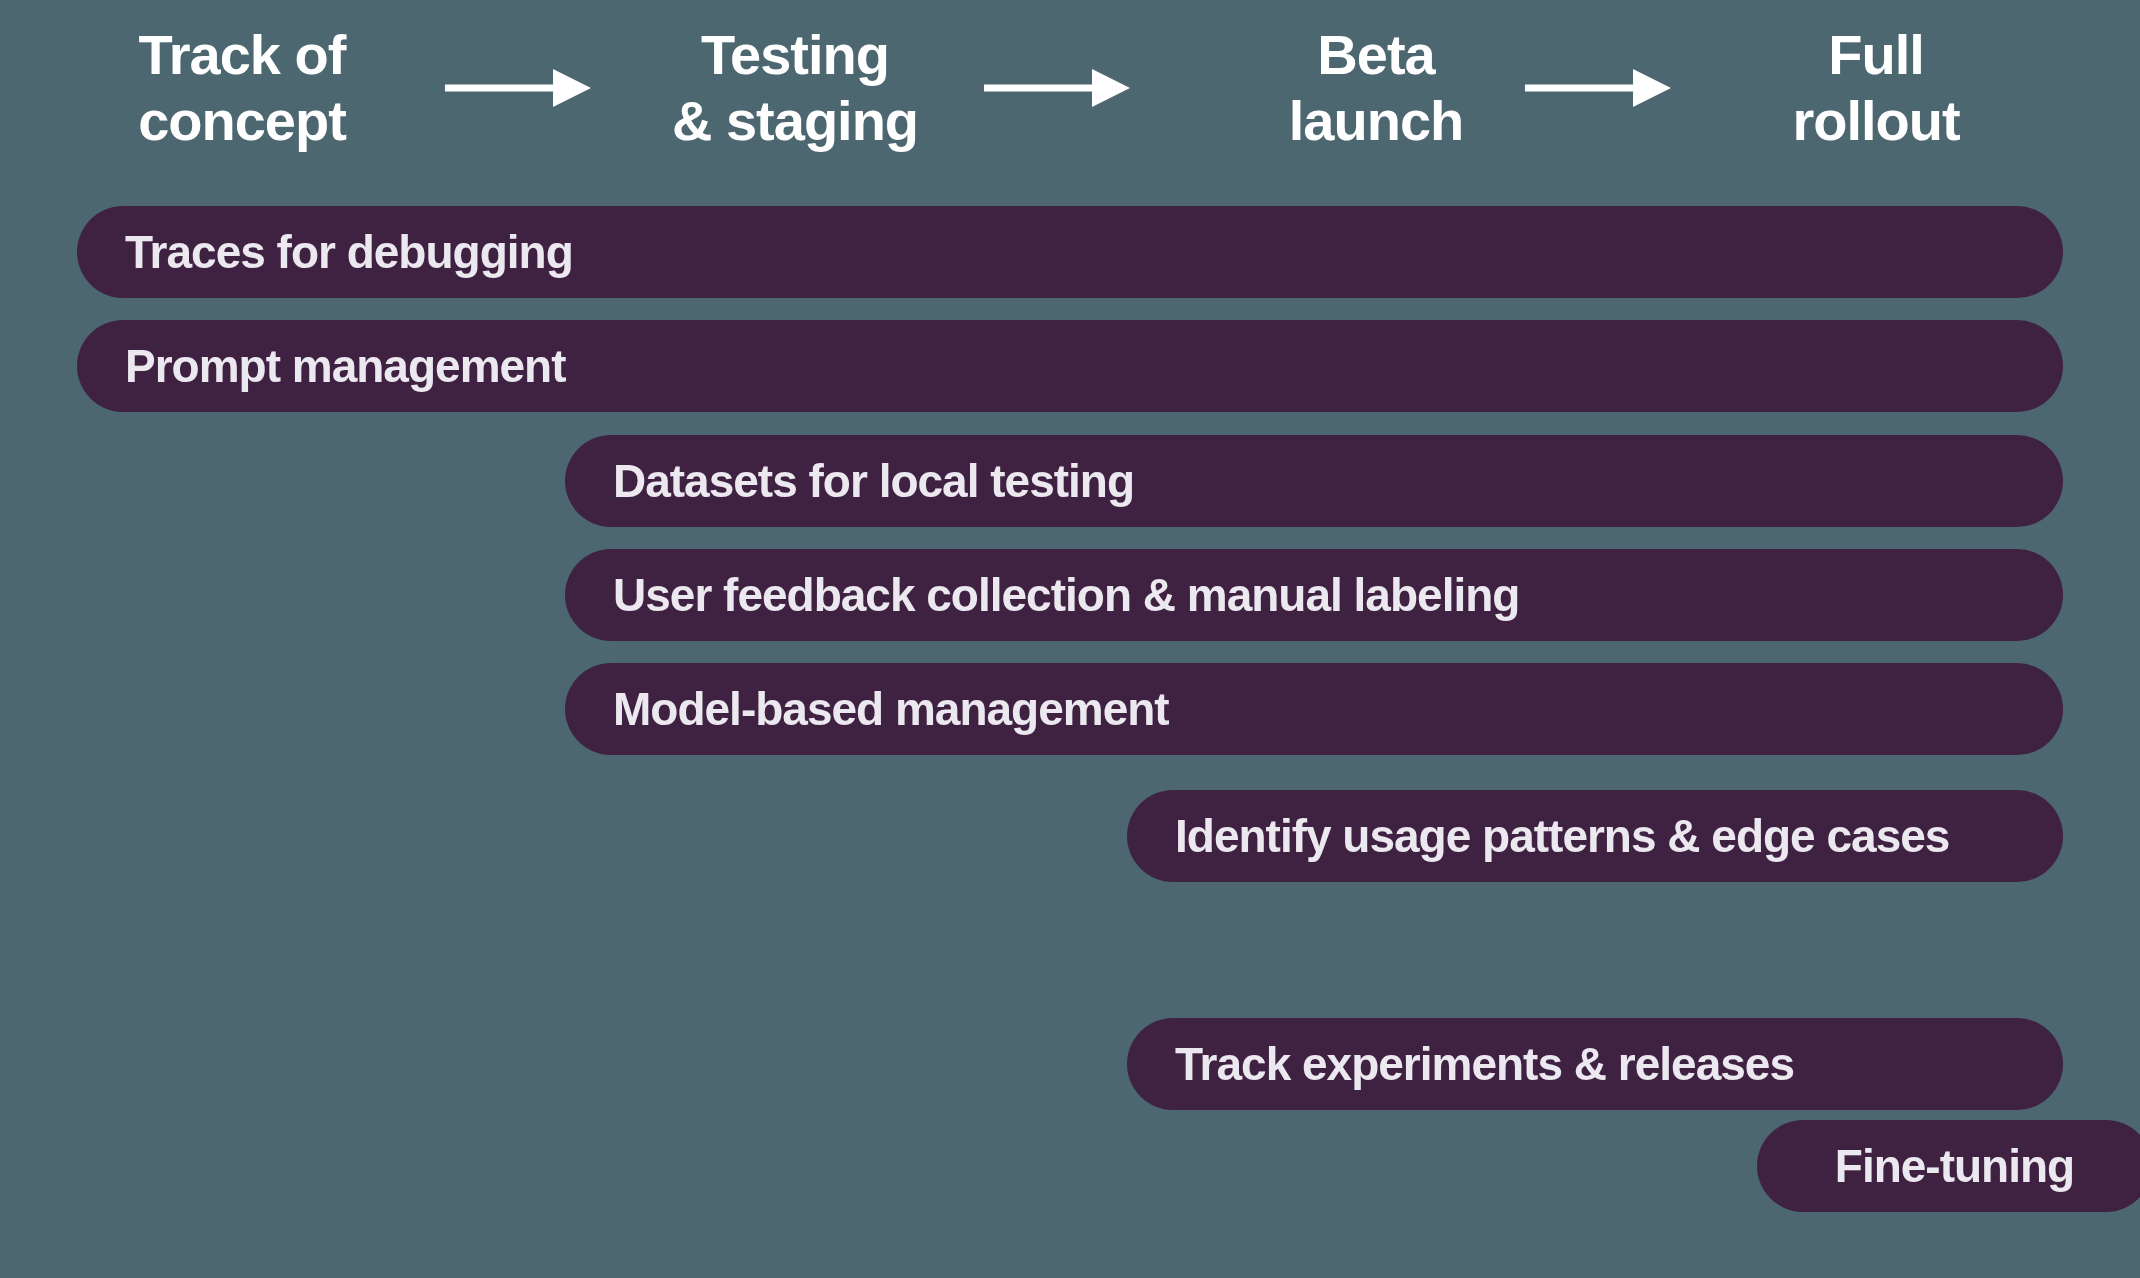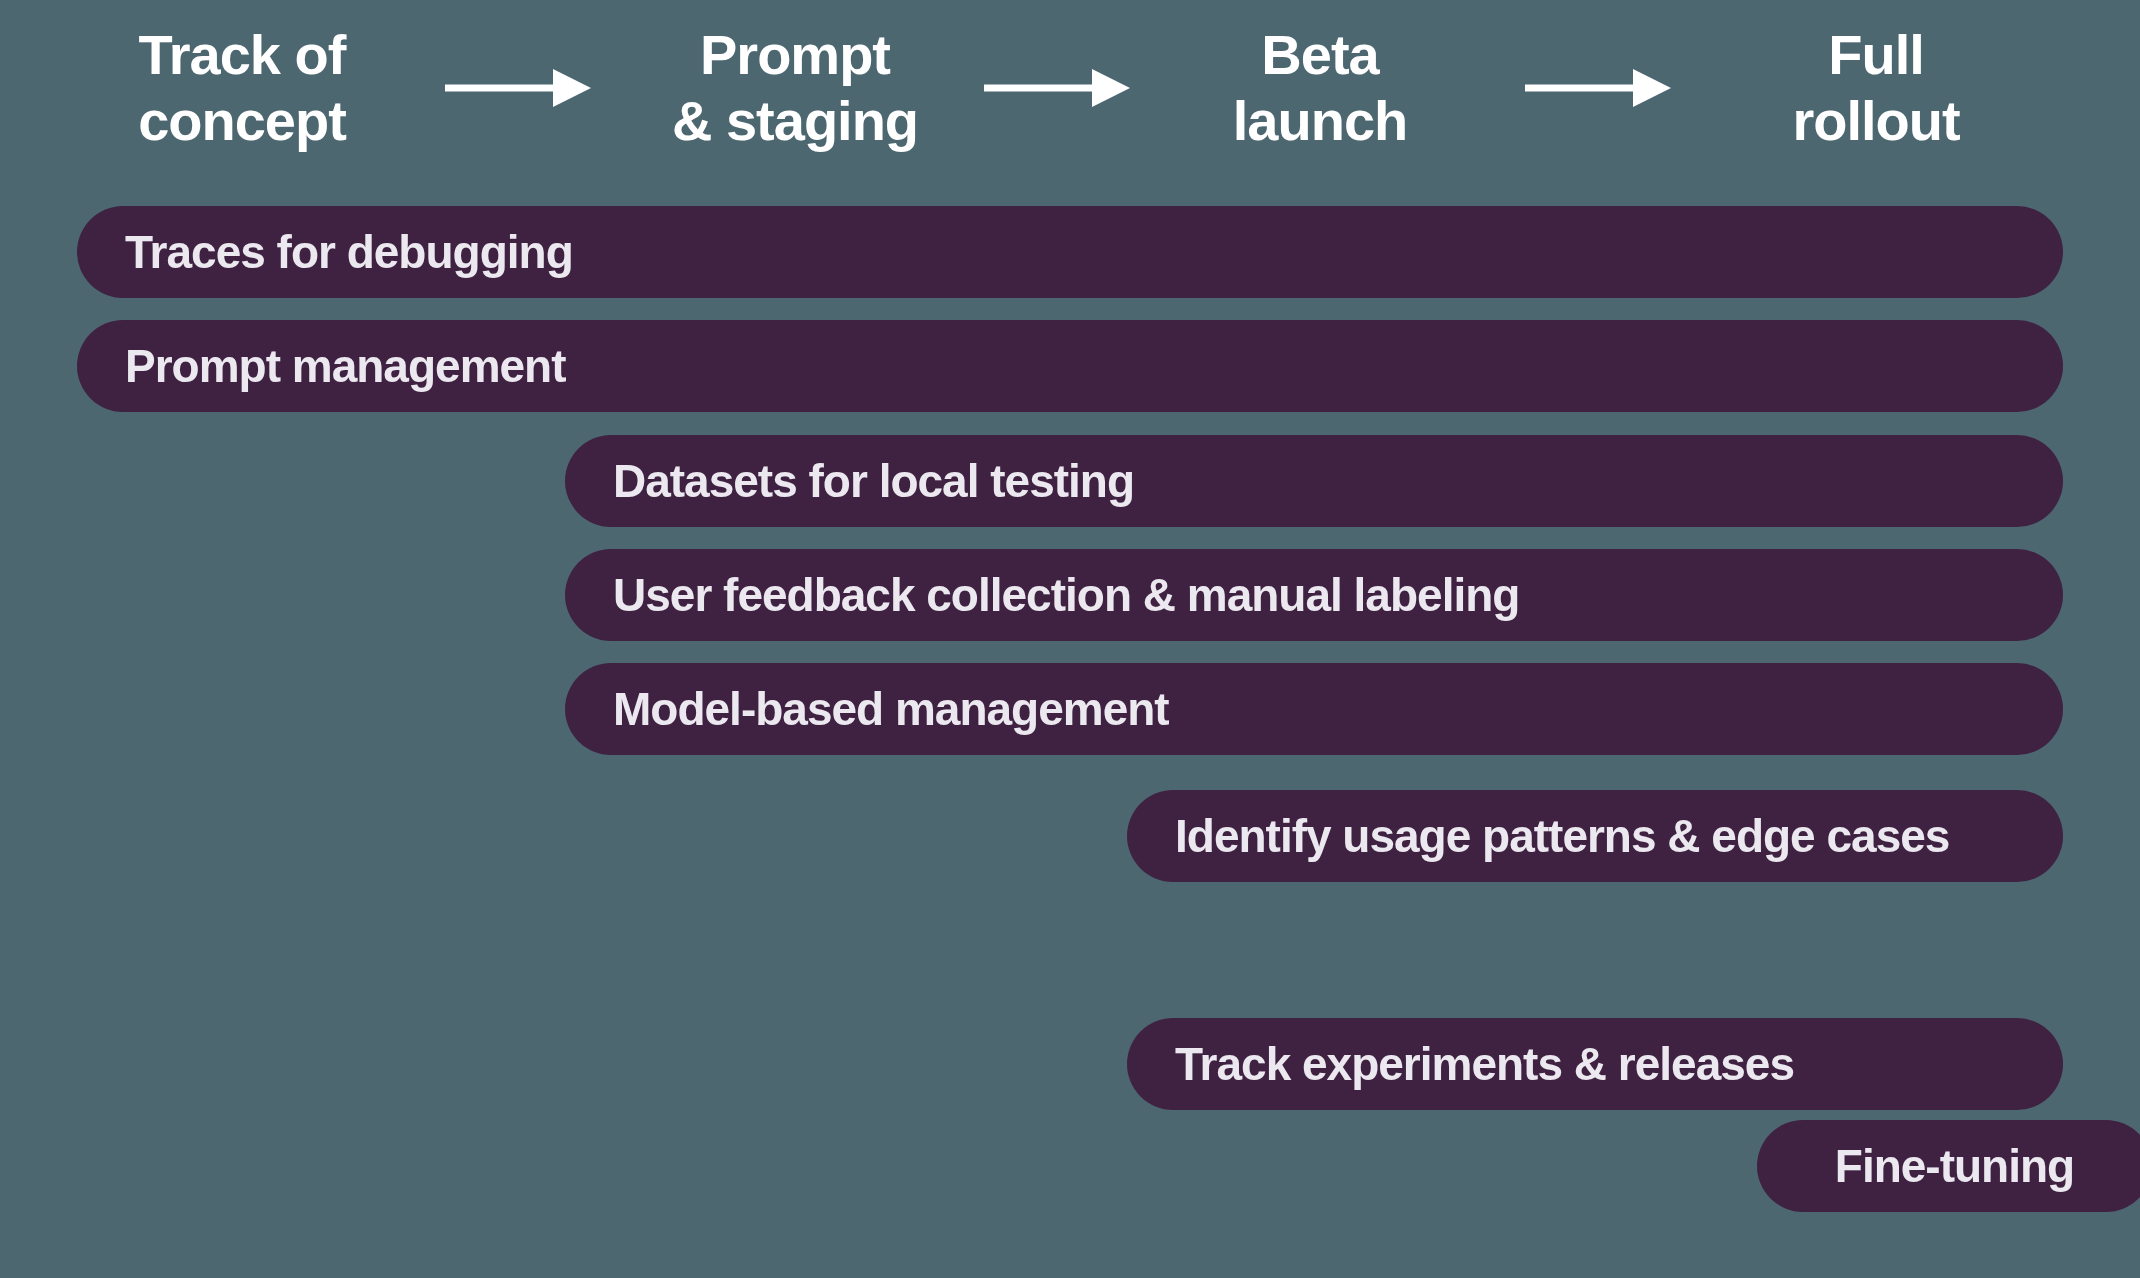--- a/index.html
+++ b/index.html
@@ -22,21 +22,21 @@
     width: 360px;
     text-align: center;
     color: #FFFFFF;
     font-weight: 700;
     font-size: 56px;
     line-height: 66px;
     letter-spacing: -1px;
   }
   #stage-1 { left: 62px; }
   #stage-2 { left: 615px; }
-  #stage-3 { left: 1140px; }
+  #stage-3 { left: 1196px; }
   #stage-4 { left: 1696px; }
   
   .arrow {
     position: absolute;
     top: 66px;
     width: 150px;
     height: 44px;
   }
   #arrow-1 { left: 443px; }
   #arrow-2 { left: 982px; }
@@ -74,21 +74,21 @@
 </head>
 <body>
 
 <div class="canvas">
 
   <div class="stage" id="stage-1">
     <div>Track of</div>
     <div>concept</div>
   </div>
   <div class="stage" id="stage-2">
-    <div>Prompt</div>
+    <div>Testing</div>
     <div>&amp; staging</div>
   </div>
   <div class="stage" id="stage-3">
     <div>Beta</div>
     <div>launch</div>
   </div>
   <div class="stage" id="stage-4">
     <div>Full</div>
     <div>rollout</div>
   </div>

